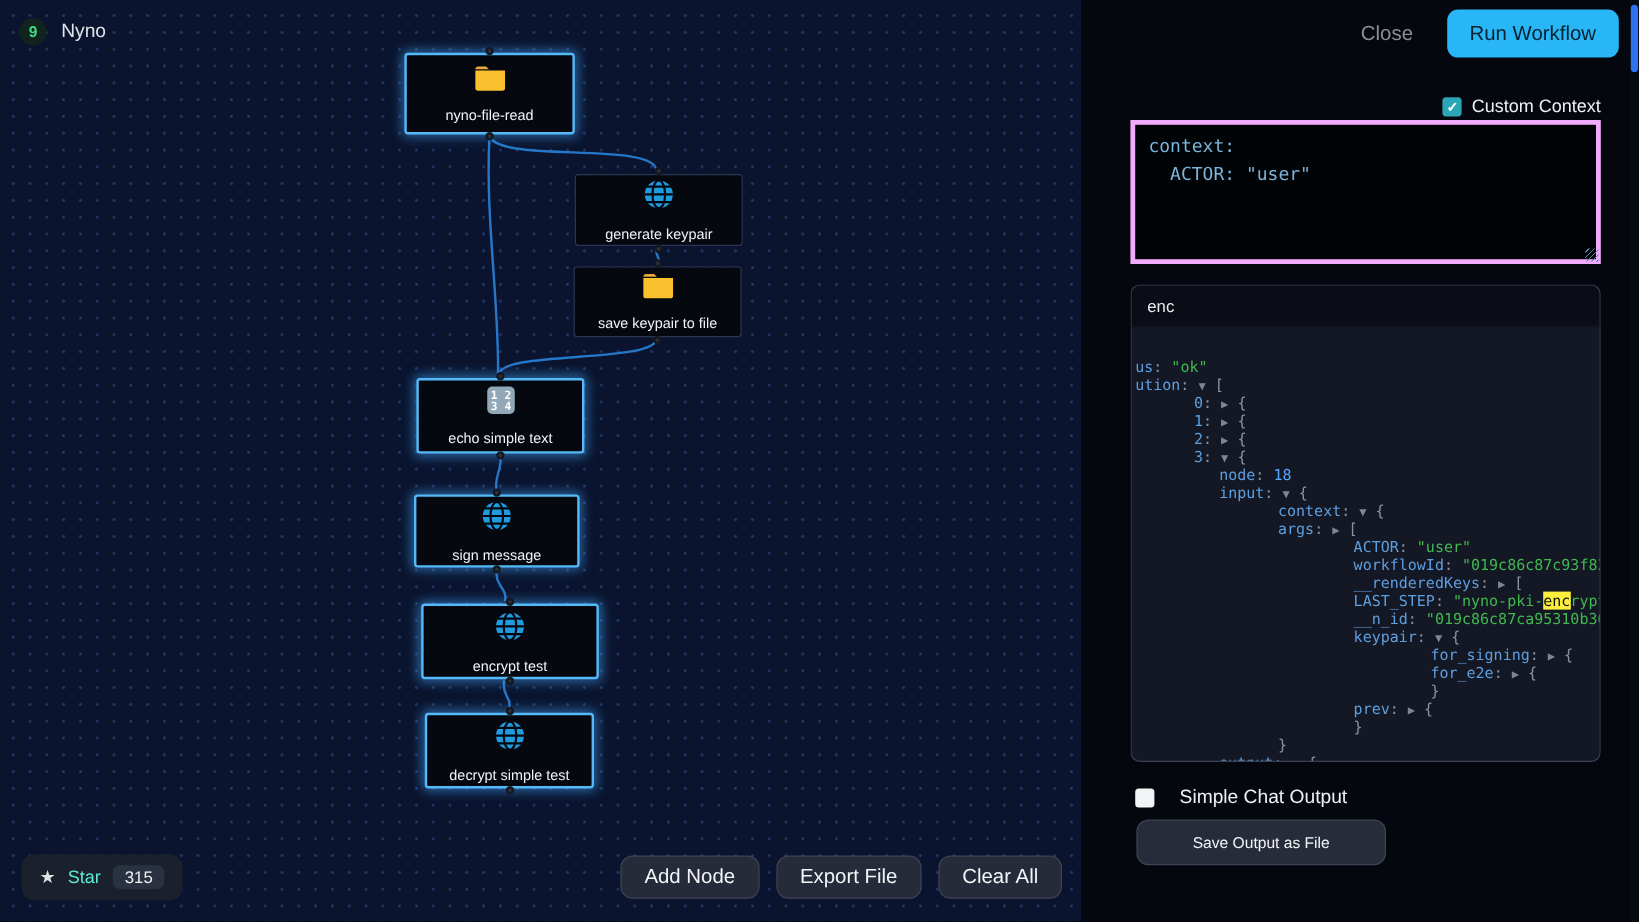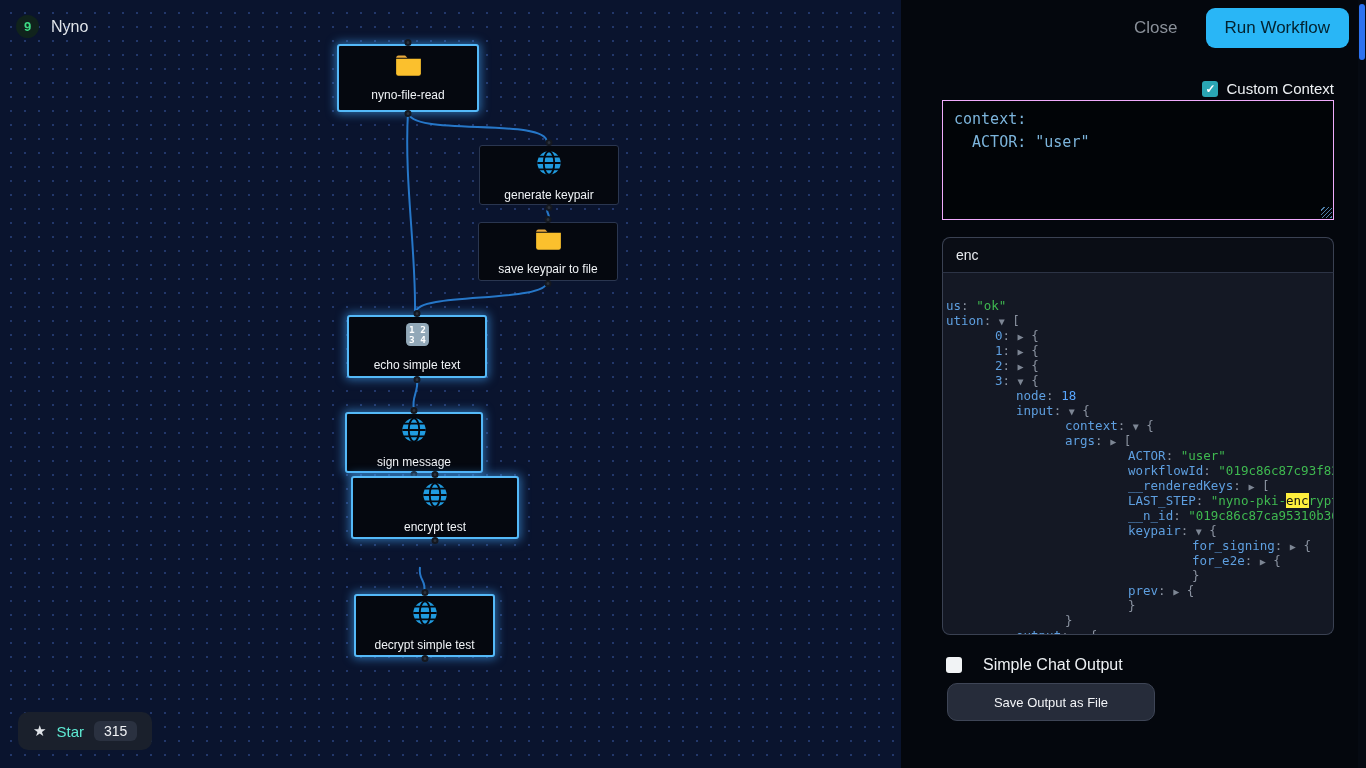--- a/index.html
+++ b/index.html
@@ -48,21 +48,21 @@
 
   .ctx-row { position:absolute; top:80px; left:901px; width:433px; display:flex;
              justify-content:flex-end; align-items:center; gap:8px; }
   .chk { width:16px; height:16px; border-radius:3px; display:inline-flex;
          align-items:center; justify-content:center; font-size:12px; font-weight:bold; }
   .chk.checked { background:var(--c-chk); color:#fff; }
   .chk.unchecked { background:#f1f3f5; color:transparent; }
   .chk-label { color:#eef1f4; font-size:15px; }
 
   .ctx-wrap { position:absolute; left:942px; top:100px; width:392px; height:120px; }
-  #context-editor { width:100%; height:100%; background:#010407; border:1px solid #f0abfc;
+  #context-editor { width:100%; height:100%; background:#010407; border:4px solid #f0abfc;
       color:#7cb5dc; font-family:"DejaVu Sans Mono", monospace; font-size:15px; line-height:1.5;
       padding:7px 11px; resize:none; }
   .resize-corner { position:absolute; right:2px; bottom:2px; width:11px; height:11px;
       background:repeating-linear-gradient(135deg, transparent 0 2px, #4d7ea8 2px 3px); }
 
   #search-input { position:absolute; left:942px; top:237px; width:392px; height:36px;
       background:#0a0d15; border:1px solid #3a4152; border-bottom:1px solid #2c3345;
       border-radius:8px 8px 0 0; color:#e8ebef; font-size:14px; padding:0 13px;
       font-family:inherit; }
   #results { position:absolute; left:942px; top:273px; width:392px; height:362px;
@@ -149,21 +149,21 @@
           <span><svg width="28" height="28" viewBox="0 0 24 24">
               <circle cx="12" cy="12" r="10" fill="#209be0"></circle>
               <g stroke="#05080f" stroke-width="1.6" fill="none">
                 <ellipse cx="12" cy="12" rx="4.5" ry="10"></ellipse>
                 <path d="M2 12h20M3.3 6.5h17.4M3.3 17.5h17.4"></path>
               </g>
             </svg></span>
           <span class="node-label">sign message</span>
           <span class="handle bottom"></span>
         </div>
-        <div class="node selected" style="left: 351px; top: 476px; width: 168px; height: 63px;">
+        <div class="node selected" style="left: 351px; top: 503px; width: 148px; height: 63px;">
           <span class="handle top"></span>
           <span><svg width="28" height="28" viewBox="0 0 24 24">
               <circle cx="12" cy="12" r="10" fill="#209be0"></circle>
               <g stroke="#05080f" stroke-width="1.6" fill="none">
                 <ellipse cx="12" cy="12" rx="4.5" ry="10"></ellipse>
                 <path d="M2 12h20M3.3 6.5h17.4M3.3 17.5h17.4"></path>
               </g>
             </svg></span>
           <span class="node-label">encrypt test</span>
           <span class="handle bottom"></span>
@@ -186,20 +186,25 @@
       <span class="badge">9</span>
       <span class="brand-title">Nyno</span>
     </div>
 
     <button class="star-btn">
       <span class="star-glyph">★</span>
       <span class="star-label">Star</span>
       <span class="star-count">315</span>
     </button>
 
+    <div class="canvas-actions">
+      <button>Add Node</button>
+      <button>Export File</button>
+      <button>Clear All</button>
+    </div>
   </div>
 
   <div id="panel"></div>
 
   <div class="panel-header">
     <button class="close-btn">Close</button>
     <button class="run-btn">Run Workflow</button>
   </div>
 
   <div class="ctx-row">

